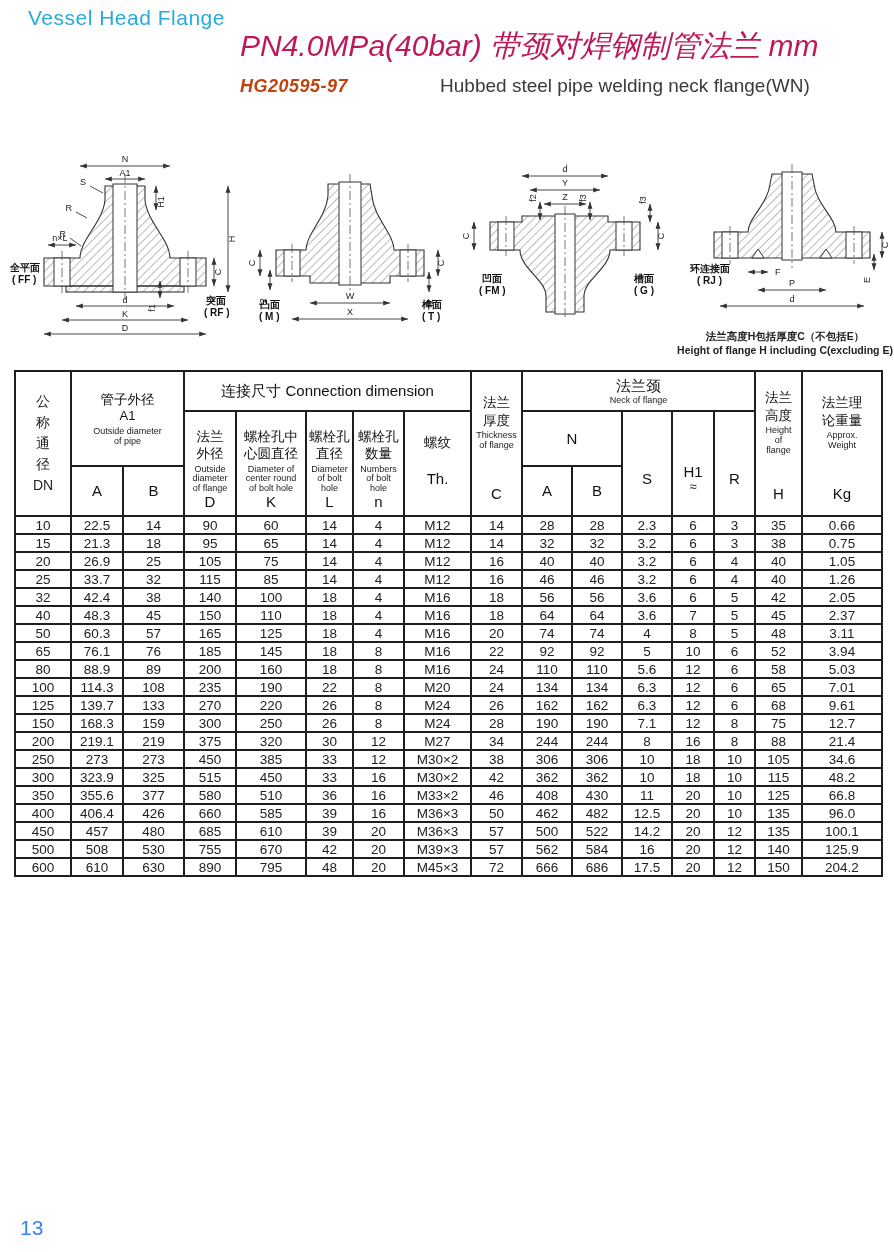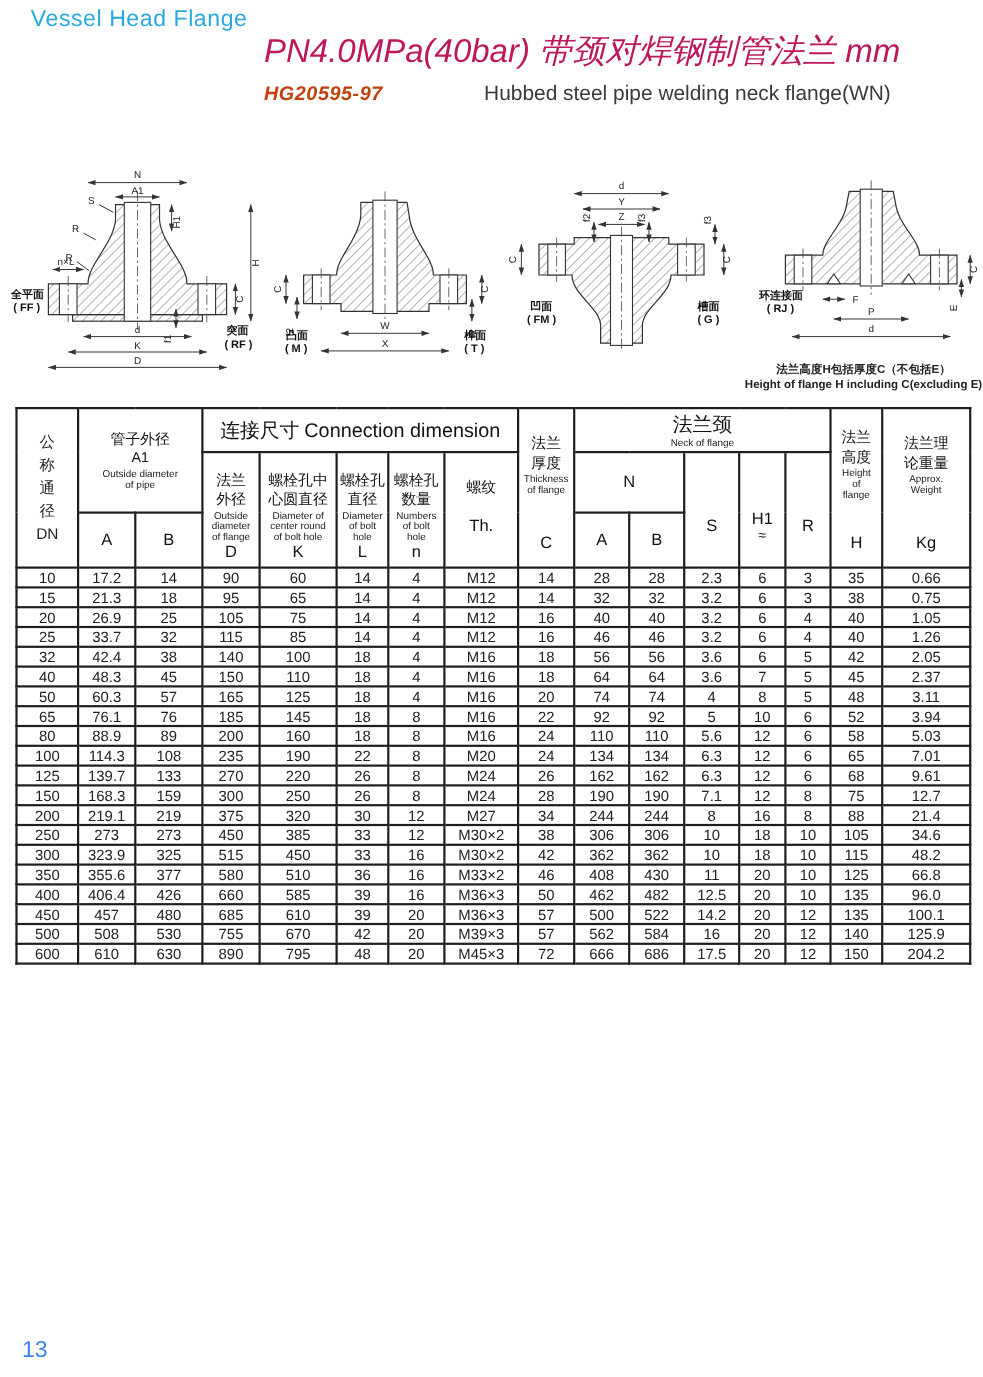--- a/index.html
+++ b/index.html
@@ -34,21 +34,21 @@
   #spec-table td { font-size:13.5px; color:#222; }
   #spec-table tbody tr { height:18px; }
   .cn  { font-size:13.5px; color:#111; white-space:pre-line; line-height:1.3; }
   .en  { font-size:9px; color:#222; white-space:pre-line; line-height:1.08; margin-top:2px; }
   .code { font-size:15px; color:#111; line-height:1.05; }
   .stack { display:flex; flex-direction:column; align-items:center; width:100%; }
   .stack .mid { flex:1; display:flex; flex-direction:column; justify-content:center; align-items:center; }
   .stack .bot { height:42px; display:flex; flex-direction:column; justify-content:center; align-items:center; }
   .h145 { height:143px; } .h103 { height:72px; }
   .dn-cell { font-size:14px; line-height:1.5; white-space:pre-line; }
-  .grp { font-size:18px; color:#111;text-align:center; }
+  .grp { font-size:15px; color:#111;text-align:center; }
   .approx { font-size:13px; }
   
   #page-number { position:absolute; left:20px; top:1216px; font-size:21px; color:#3b82f6; }
 </style>
 </head>
 <body>
 
 <div id="page">
 
   <div id="logo">
@@ -397,21 +397,21 @@
       <tr style="height:50px;">
         <th><span class="code">A</span></th>
         <th><span class="code">B</span></th>
         <th><span class="code">A</span></th>
         <th><span class="code">B</span></th>
       </tr>
     </thead>
     <tbody>
         <tr>
           <td>10</td>
-          <td>17.2</td>
+          <td>22.5</td>
           <td>14</td>
           <td>90</td>
           <td>60</td>
           <td>14</td>
           <td>4</td>
           <td>M12</td>
           <td>14</td>
           <td>28</td>
           <td>28</td>
           <td>2.3</td>

